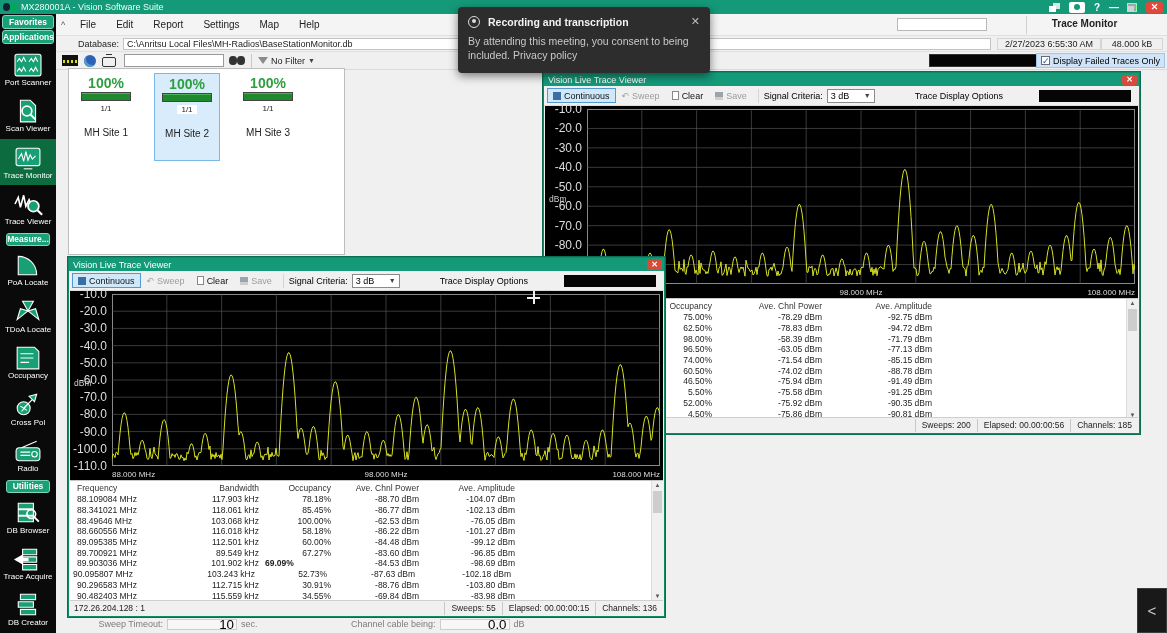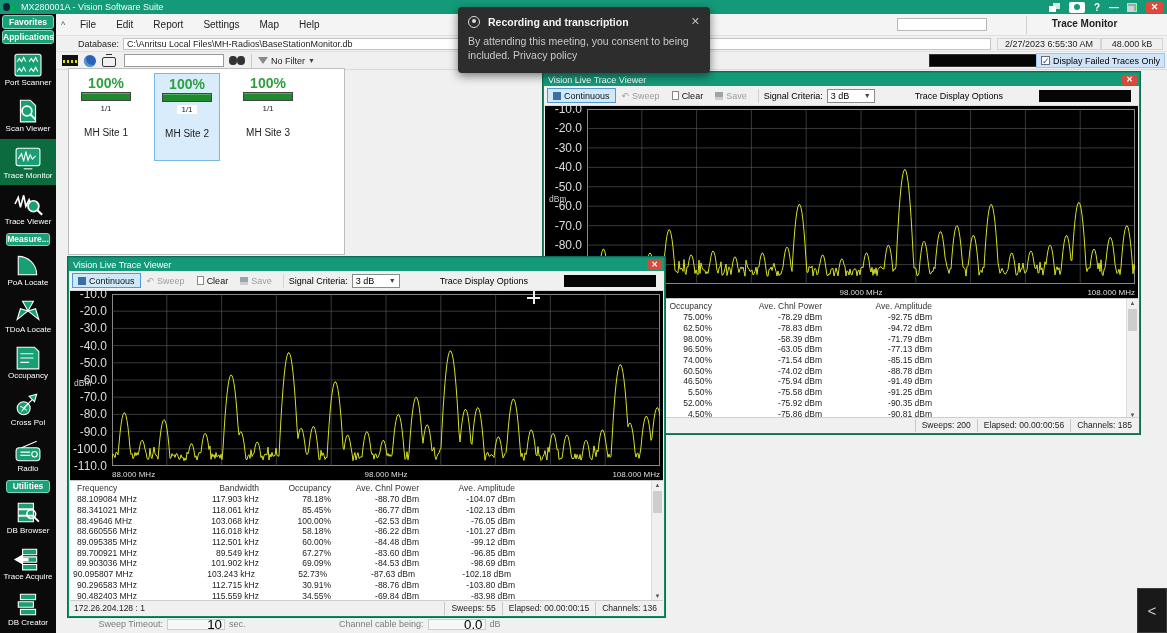--- a/index.html
+++ b/index.html
@@ -109,21 +109,21 @@
   .vs-thumb{position:absolute;top:10px;left:1px;width:9px;height:22px;background:#cdcdcd;}
   .wstatus{position:absolute;left:1px;right:1px;bottom:1px;height:15px;background:#f0f0f0;border-top:1px solid #cfcfcf;display:flex;align-items:center;font-size:8.5px;color:#222;}
   .wstatus .addr{padding-left:4px;}
   .wstatus .segs{margin-left:auto;display:flex;height:13px;}
   .seg{border-left:1px solid #c8c8c8;padding:0 6px;line-height:13px;}
 
   
   .bottom-form{position:absolute;left:12px;top:603px;width:620px;font-size:9px;color:#7c7c7c;}
   .bf-row{display:flex;align-items:center;height:14px;gap:4px;}
   .bf-row .lab{width:95px;text-align:right;}
-  .bf-input{width:58px;height:11px;border:1px solid #cdcdcd;background:#f7f7f7;text-align:right;padding-right:2px;line-height:10px;}
+  .bf-input{width:70px;height:11px;border:1px solid #cdcdcd;background:#f7f7f7;text-align:right;padding-right:2px;line-height:10px;}
   .bf-gap{width:60px;}
   .bf-lab2{width:110px;text-align:right;}
 
   
   .toast{position:absolute;left:458px;top:7px;width:252px;height:66px;background:#2d2d2d;border-radius:4px;box-shadow:0 3px 10px rgba(0,0,0,.5);color:#e6e6e6;padding:8px 10px;z-index:60;}
   .toast-head{display:flex;align-items:center;gap:8px;}
   .rec-icon{width:12px;height:12px;border:1.6px solid #dcdcdc;border-radius:50%;position:relative;}
   .rec-icon:after{content:"";position:absolute;left:2.5px;top:2.5px;width:4px;height:4px;border-radius:50%;background:#dcdcdc;}
   .toast-title{font-size:10.5px;font-weight:bold;color:#f2f2f2;}
   .toast-x{margin-left:auto;color:#bdbdbd;font-size:11px;}
@@ -581,21 +581,21 @@
           <div class="trr" style="padding-left: 4px;">
             <span class="tc" style="width: 100px; text-align: left;">89.700921 MHz</span>
             <span class="tc" style="width: 88px; text-align: right;">89.549 kHz</span>
             <span class="tc" style="width: 72px; text-align: right;">67.27%</span>
             <span class="tc" style="width: 88px; text-align: right;">-83.60 dBm</span>
             <span class="tc" style="width: 96px; text-align: right;">-96.85 dBm</span>
           </div>
           <div class="trr" style="padding-left: 4px;">
             <span class="tc" style="width: 100px; text-align: left;">89.903036 MHz</span>
             <span class="tc" style="width: 88px; text-align: right;">101.902 kHz</span>
-            <span class="tc" style="width: 72px; text-align: right;">69.09%</span>
+            <span class="tc" style="width: 72px;  font-weight: bold;">69.09%</span>
             <span class="tc" style="width: 88px; text-align: right;">-84.53 dBm</span>
             <span class="tc" style="width: 96px; text-align: right;">-98.69 dBm</span>
           </div>
           <div class="trr" style="padding-left: 0;">
             <span class="tc" style="width: 100px; text-align: left;">90.095807 MHz</span>
             <span class="tc" style="width: 88px; text-align: right;">103.243 kHz</span>
             <span class="tc" style="width: 72px; text-align: right;">52.73%</span>
             <span class="tc" style="width: 88px; text-align: right;">-87.63 dBm</span>
             <span class="tc" style="width: 96px; text-align: right;">-102.18 dBm</span>
           </div>

